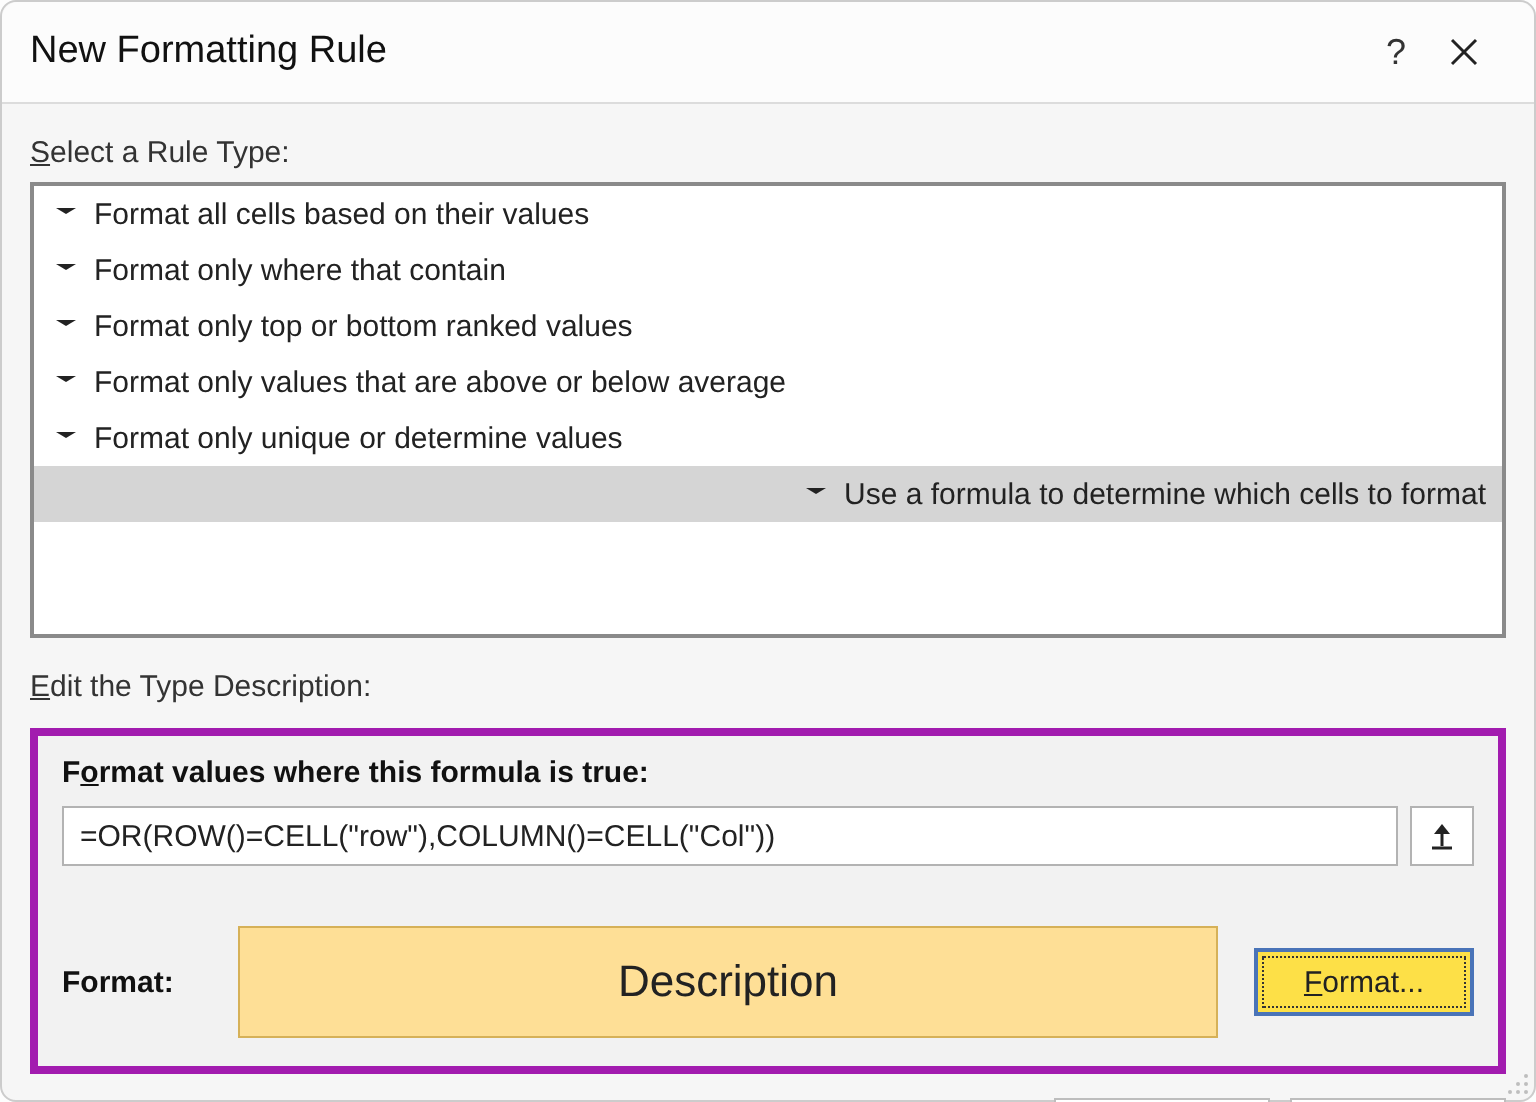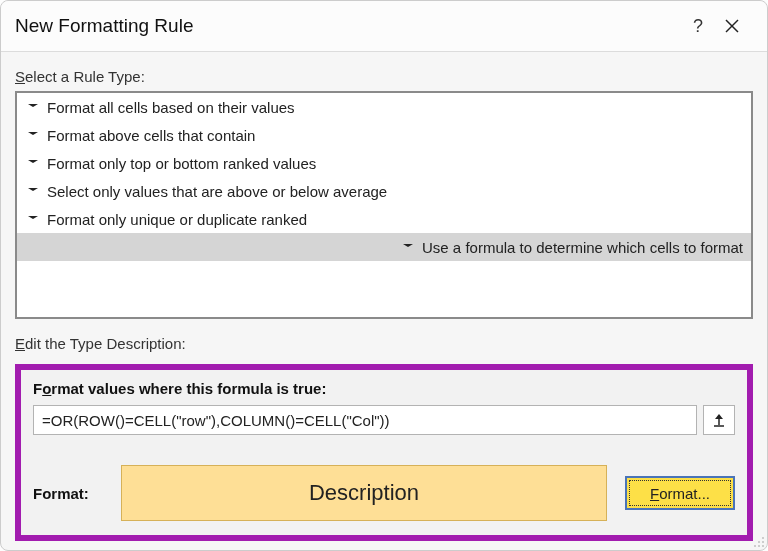--- a/index.html
+++ b/index.html
@@ -76,21 +76,21 @@
   }
   .rule-type-item .bullet {
     width: 16px;
     display: inline-flex;
     align-items: center;
     justify-content: center;
     margin-right: 6px;
   }
   .rule-type-item .bullet svg { width: 10px; height: 10px; }
   .desc-box {
-    border: 6px solid #a21caf;
+    border: 4px solid #a21caf;
     background: #f2f2f2;
     margin-top: 6px;
     padding: 10px 12px 14px 12px;
   }
   .formula-label {
     font-size: 15px;
     font-weight: 700;
     color: #111;
     margin-bottom: 8px;
   }
@@ -201,45 +201,45 @@
             </svg>
         </span>
         <span>Format all cells based on their values</span>
       </div>
       <div class="rule-type-item">
         <span class="bullet">
           <svg viewBox="0 0 10 10">
               <polygon points="0,2 10,2 5,5" fill="#222"></polygon>
             </svg>
         </span>
-        <span>Format above cells that contain</span>
+        <span>Format only where that contain</span>
       </div>
       <div class="rule-type-item">
         <span class="bullet">
           <svg viewBox="0 0 10 10">
               <polygon points="0,2 10,2 5,5" fill="#222"></polygon>
             </svg>
         </span>
         <span>Format only top or bottom ranked values</span>
       </div>
       <div class="rule-type-item">
         <span class="bullet">
           <svg viewBox="0 0 10 10">
               <polygon points="0,2 10,2 5,5" fill="#222"></polygon>
             </svg>
         </span>
-        <span>Select only values that are above or below average</span>
-      </div>
-      <div class="rule-type-item">
-        <span class="bullet">
-          <svg viewBox="0 0 10 10">
-              <polygon points="0,2 10,2 5,5" fill="#222"></polygon>
-            </svg>
-        </span>
-        <span>Format only unique or duplicate ranked</span>
+        <span>Format only values that are above or below average</span>
+      </div>
+      <div class="rule-type-item">
+        <span class="bullet">
+          <svg viewBox="0 0 10 10">
+              <polygon points="0,2 10,2 5,5" fill="#222"></polygon>
+            </svg>
+        </span>
+        <span>Format only unique or determine values</span>
       </div>
       <div class="rule-type-item selected">
         <span class="bullet">
           <svg viewBox="0 0 10 10">
               <polygon points="0,2 10,2 5,5" fill="#222"></polygon>
             </svg>
         </span>
         <span>Use a formula to determine which cells to format</span>
       </div>
     </div>

